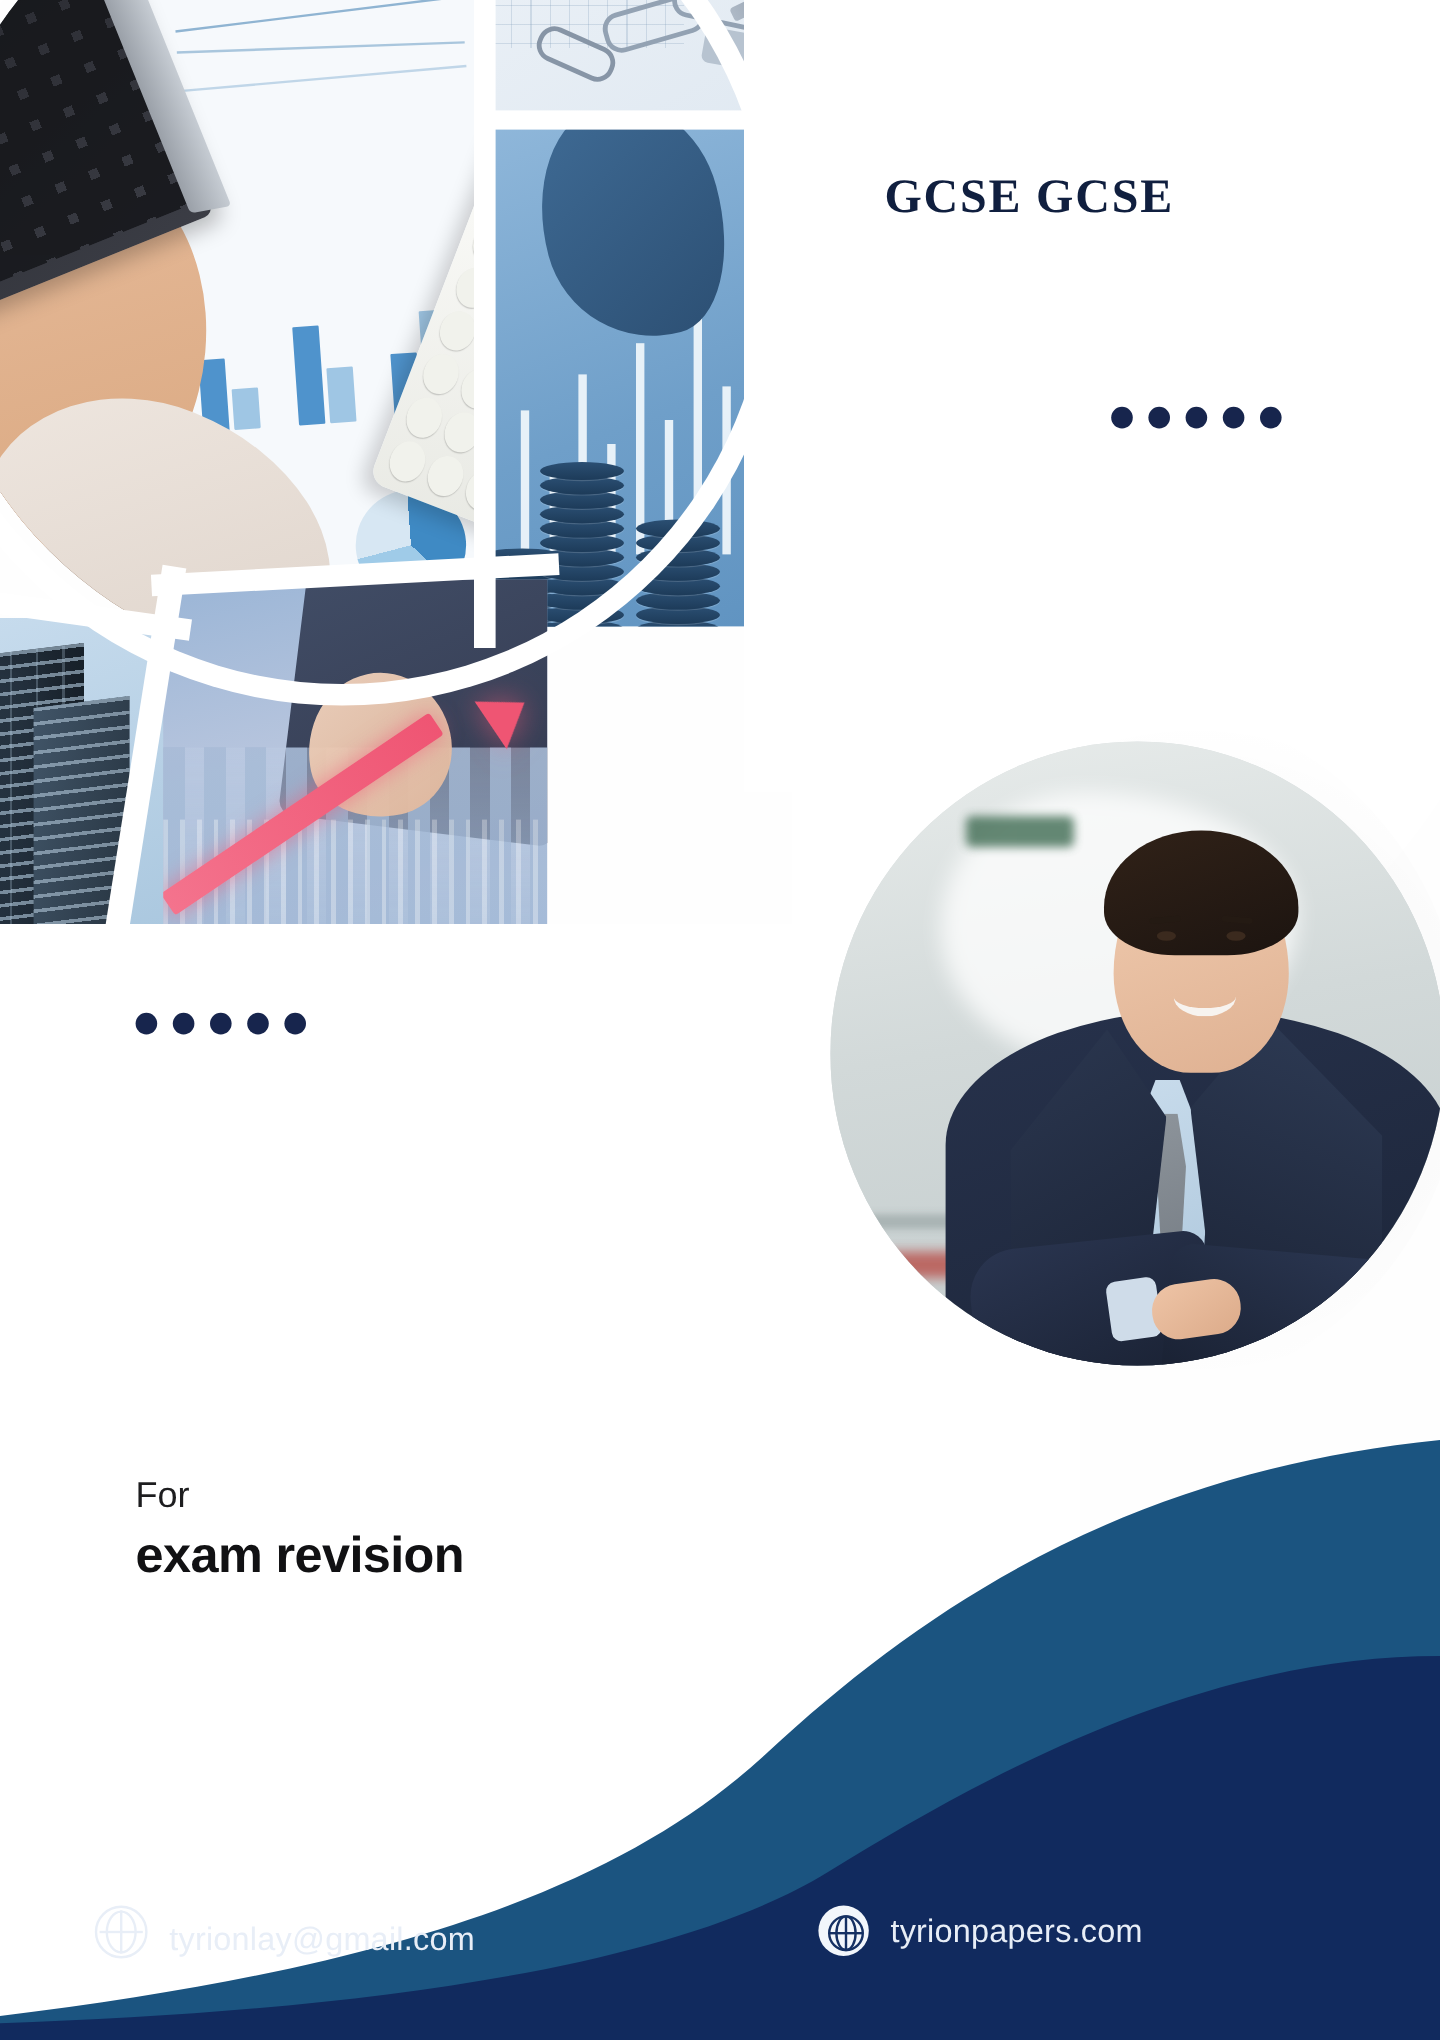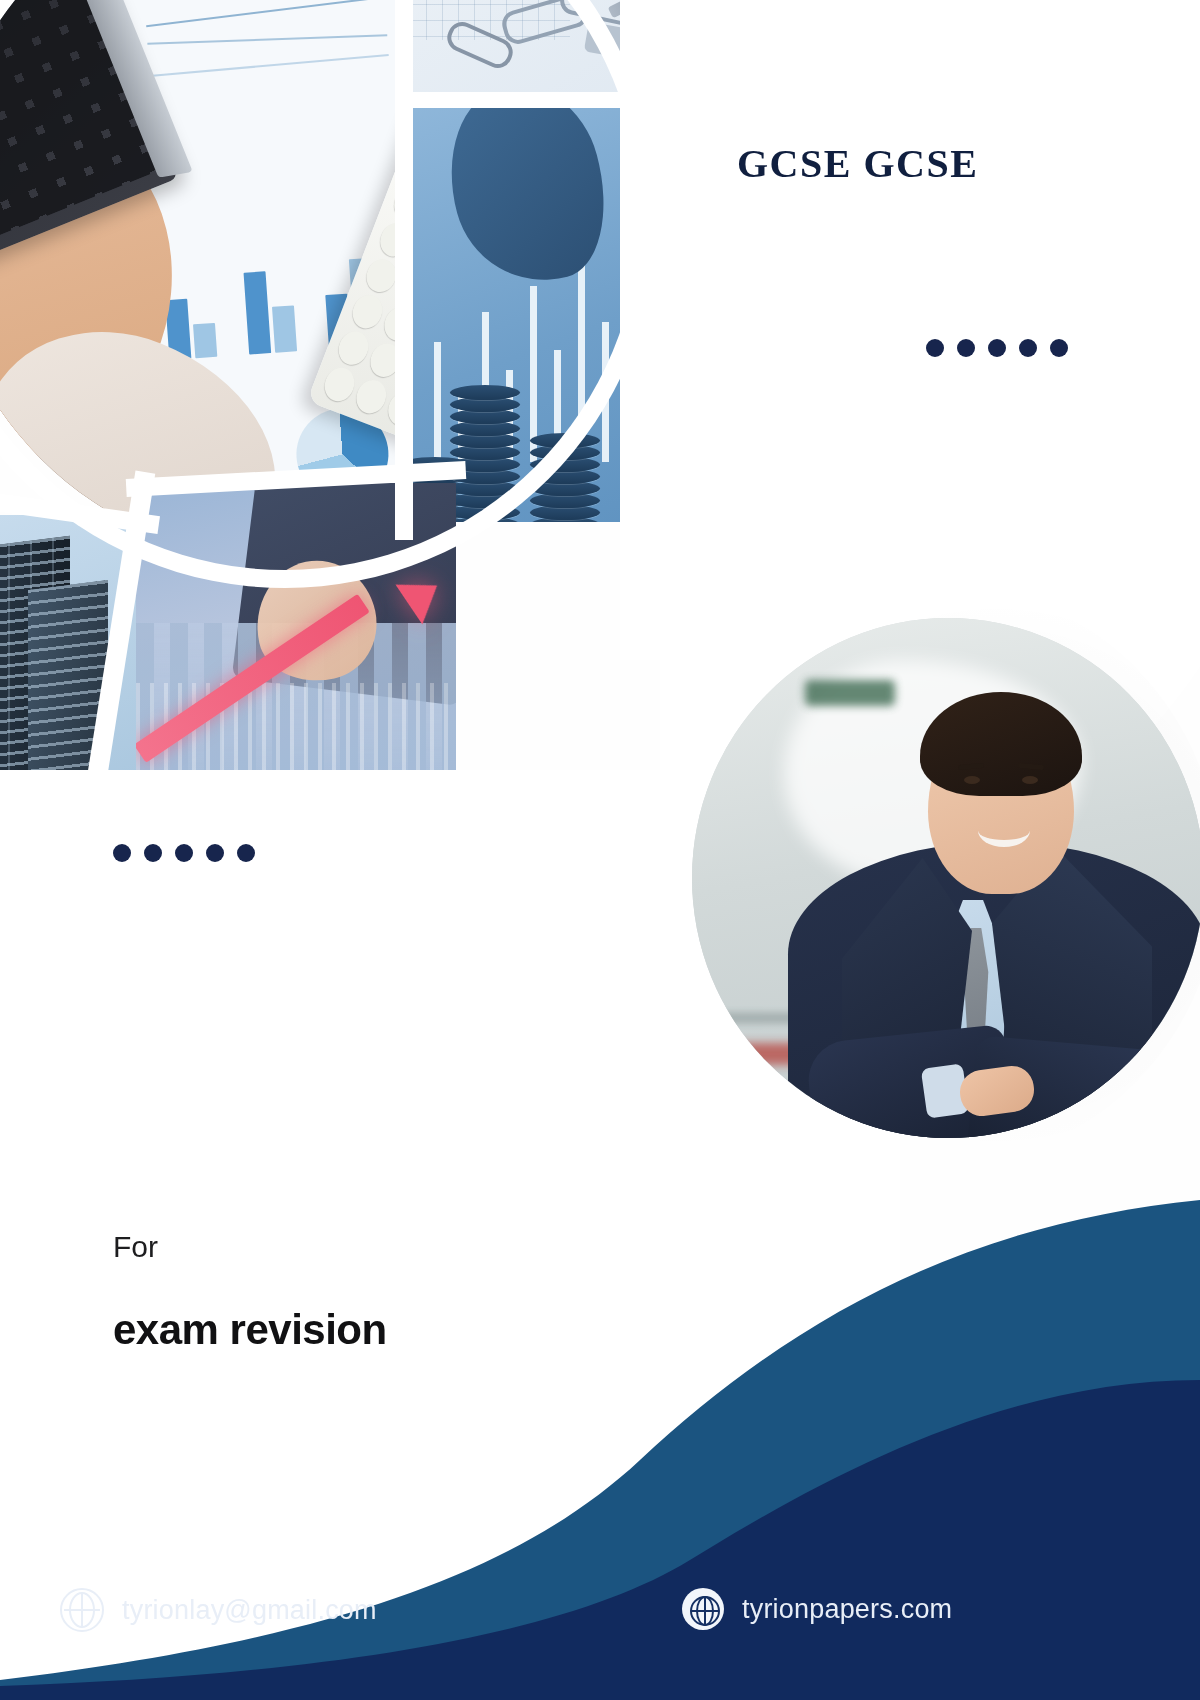--- a/index.html
+++ b/index.html
@@ -155,21 +155,21 @@
   .bigtitle{
     position:absolute;left:110px;top:985px;
     font-size:92px;font-weight:bold;color:#152f63;letter-spacing:-1px;white-space:nowrap;
   }
   .for-label{
     position:absolute;left:113px;top:1230px;
     font-size:30px;font-weight:normal;color:#1d1d1f;
   }
   .for-value{
     position:absolute;left:113px;top:1272px;
-    font-size:42px;font-weight:bold;color:#111113;letter-spacing:-.5px;margin-top:34px;
+    font-size:42px;font-weight:bold;color:#111113;letter-spacing:-.5px;
   }
 
   
   .portrait-halo{
     position:absolute;left:660px;top:585px;width:560px;height:580px;
     border-radius:50%;
     background:radial-gradient(circle at 60% 50%, rgba(0,0,0,.06) 0%, rgba(255,255,255,0) 62%);
   }
   .portrait{
     position:absolute;left:692px;top:618px;width:512px;height:520px;
@@ -222,21 +222,21 @@
      background:linear-gradient(200deg,#2b3752,#1a2234);
      border-radius:20px 40px 0 0;transform:rotate(5deg);}
   .pt-handA{position:absolute;left:268px;bottom:24px;width:74px;height:46px;
      background:linear-gradient(150deg,#eec4a6,#dcab8a);border-radius:22px;transform:rotate(-8deg);}
   .pt-cuff{position:absolute;left:232px;bottom:22px;width:42px;height:50px;
      background:#cfdce9;border-radius:8px;transform:rotate(-8deg);}
 
   
   .footer{position:absolute;left:0;bottom:0;width:1200px;height:190px;}
   .fitem{position:absolute;display:flex;align-items:center;gap:18px;}
-  .fitem.email{left:60px;top:78px;}
+  .fitem.email{left:79px;top:78px;align-items:flex-end;}
   .fitem.web{left:682px;top:78px;}
   .ftext{color:#e8eef7;font-size:27px;letter-spacing:.2px;white-space:nowrap;}
   .globe-ring{width:40px;height:40px;border-radius:50%;border:2.5px solid #e8eef7;
      position:relative;flex:none;}
   .globe-ring:before{content:"";position:absolute;left:50%;top:2px;bottom:2px;width:0;
      border-left:2.5px solid #e8eef7;transform:translateX(-50%);}
   .globe-ring:after{content:"";position:absolute;left:2px;right:2px;top:50%;height:0;
      border-top:2.5px solid #e8eef7;transform:translateY(-50%);}
   .globe-ring em{position:absolute;left:7px;top:2px;right:7px;bottom:2px;
      border:2.5px solid #e8eef7;border-radius:50%;}

